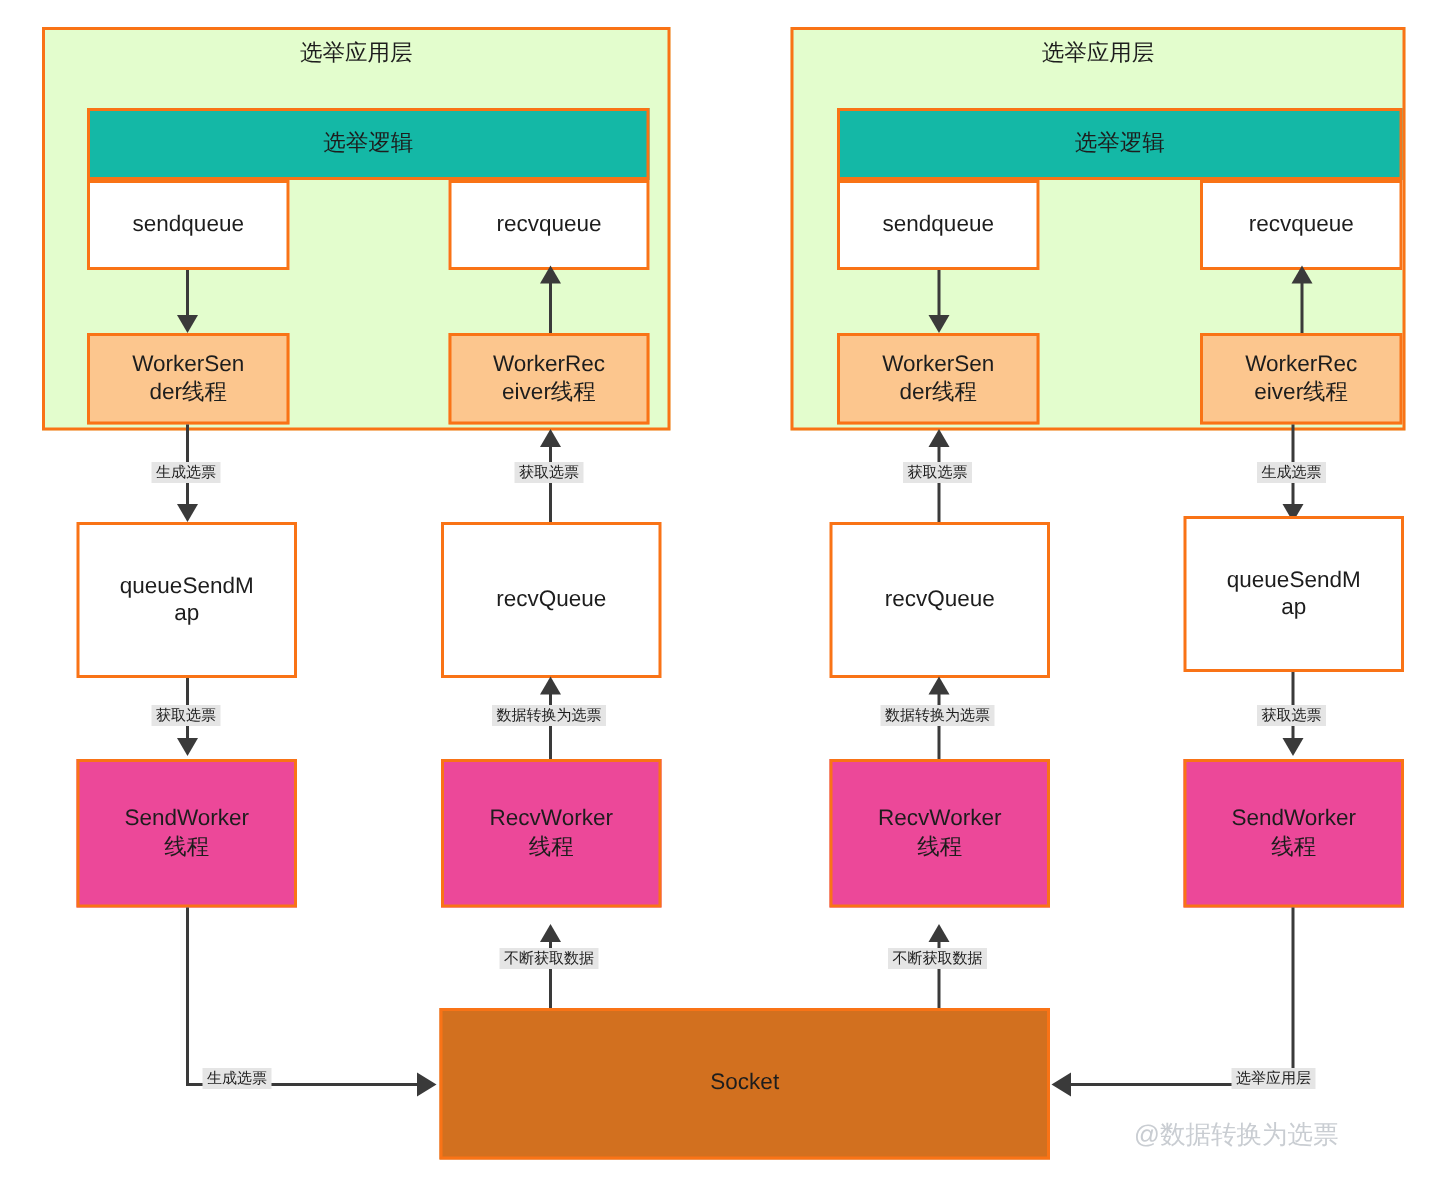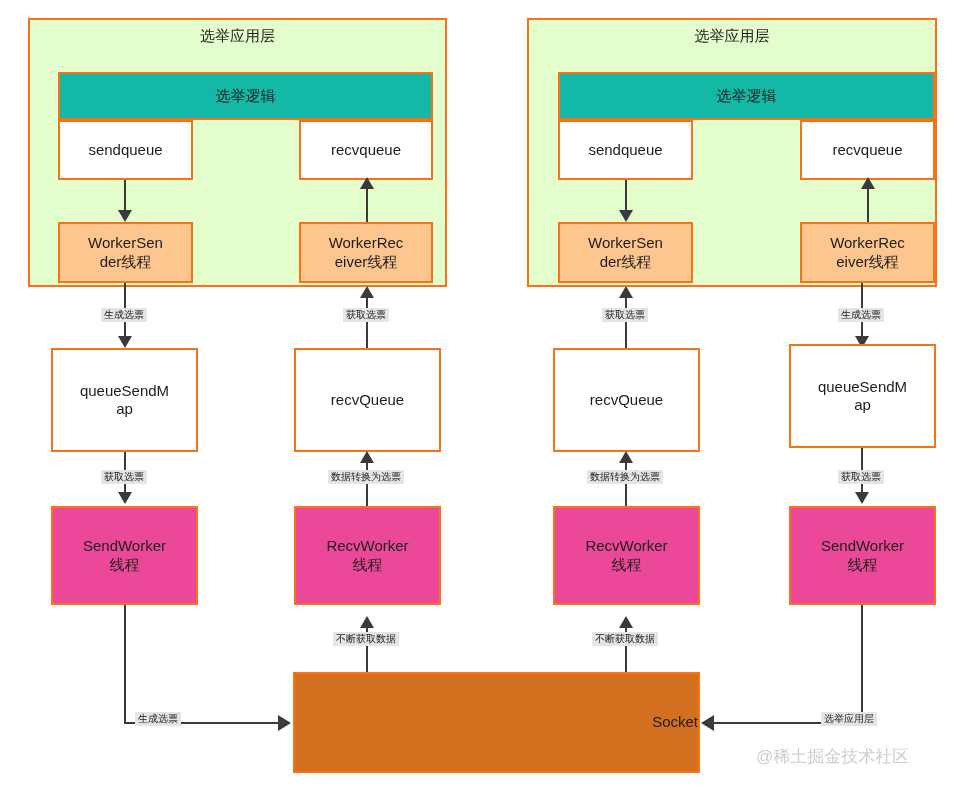--- a/index.html
+++ b/index.html
@@ -32,21 +32,21 @@
     background: #e3fdcd;
     align-items: flex-start;
     justify-content: center;
     padding-top: 7px;
     font-size: 15px;
   }
   .logic-box  { background: #14b8a6; }
   .queue-box  { background: #ffffff; }
   .worker-box { background: #fcc68e; }
   .thread-box { background: #ec4899; justify-content: center; }
-  .socket-box { background: #d2701f; font-size: 15px; justify-content: flex-end; }
+  .socket-box { background: #d2701f; font-size: 15px; }
   .plain-box  { background: #ffffff; }
 
   
   .vline, .hline {
     position: absolute;
     background: #3a3a3a;
   }
   .vline { width: 2px; }
   .hline { height: 2px; }
 
@@ -270,15 +270,15 @@
   <div class="hline" style="left:714px; top:722px; width:149px;"></div>
   <div class="arrow arrow-left" style="left:701px; top:715px;"></div>
   <div class="edge-label" style="left:849px; top:712px;">
     <span>选举应用层</span>
   </div>
 
   <div class="box socket-box" style="left:293px; top:672px; width:407px; height:101px;">
     <span>Socket</span>
   </div>
 
-  <div class="watermark" style="left:756px; top:745px;">@稀土掘金技术社区</div>
+  <div class="watermark" style="left:756px; top:745px;">@数据转换为选票</div>
 
 </div>
 
 </body></html>

